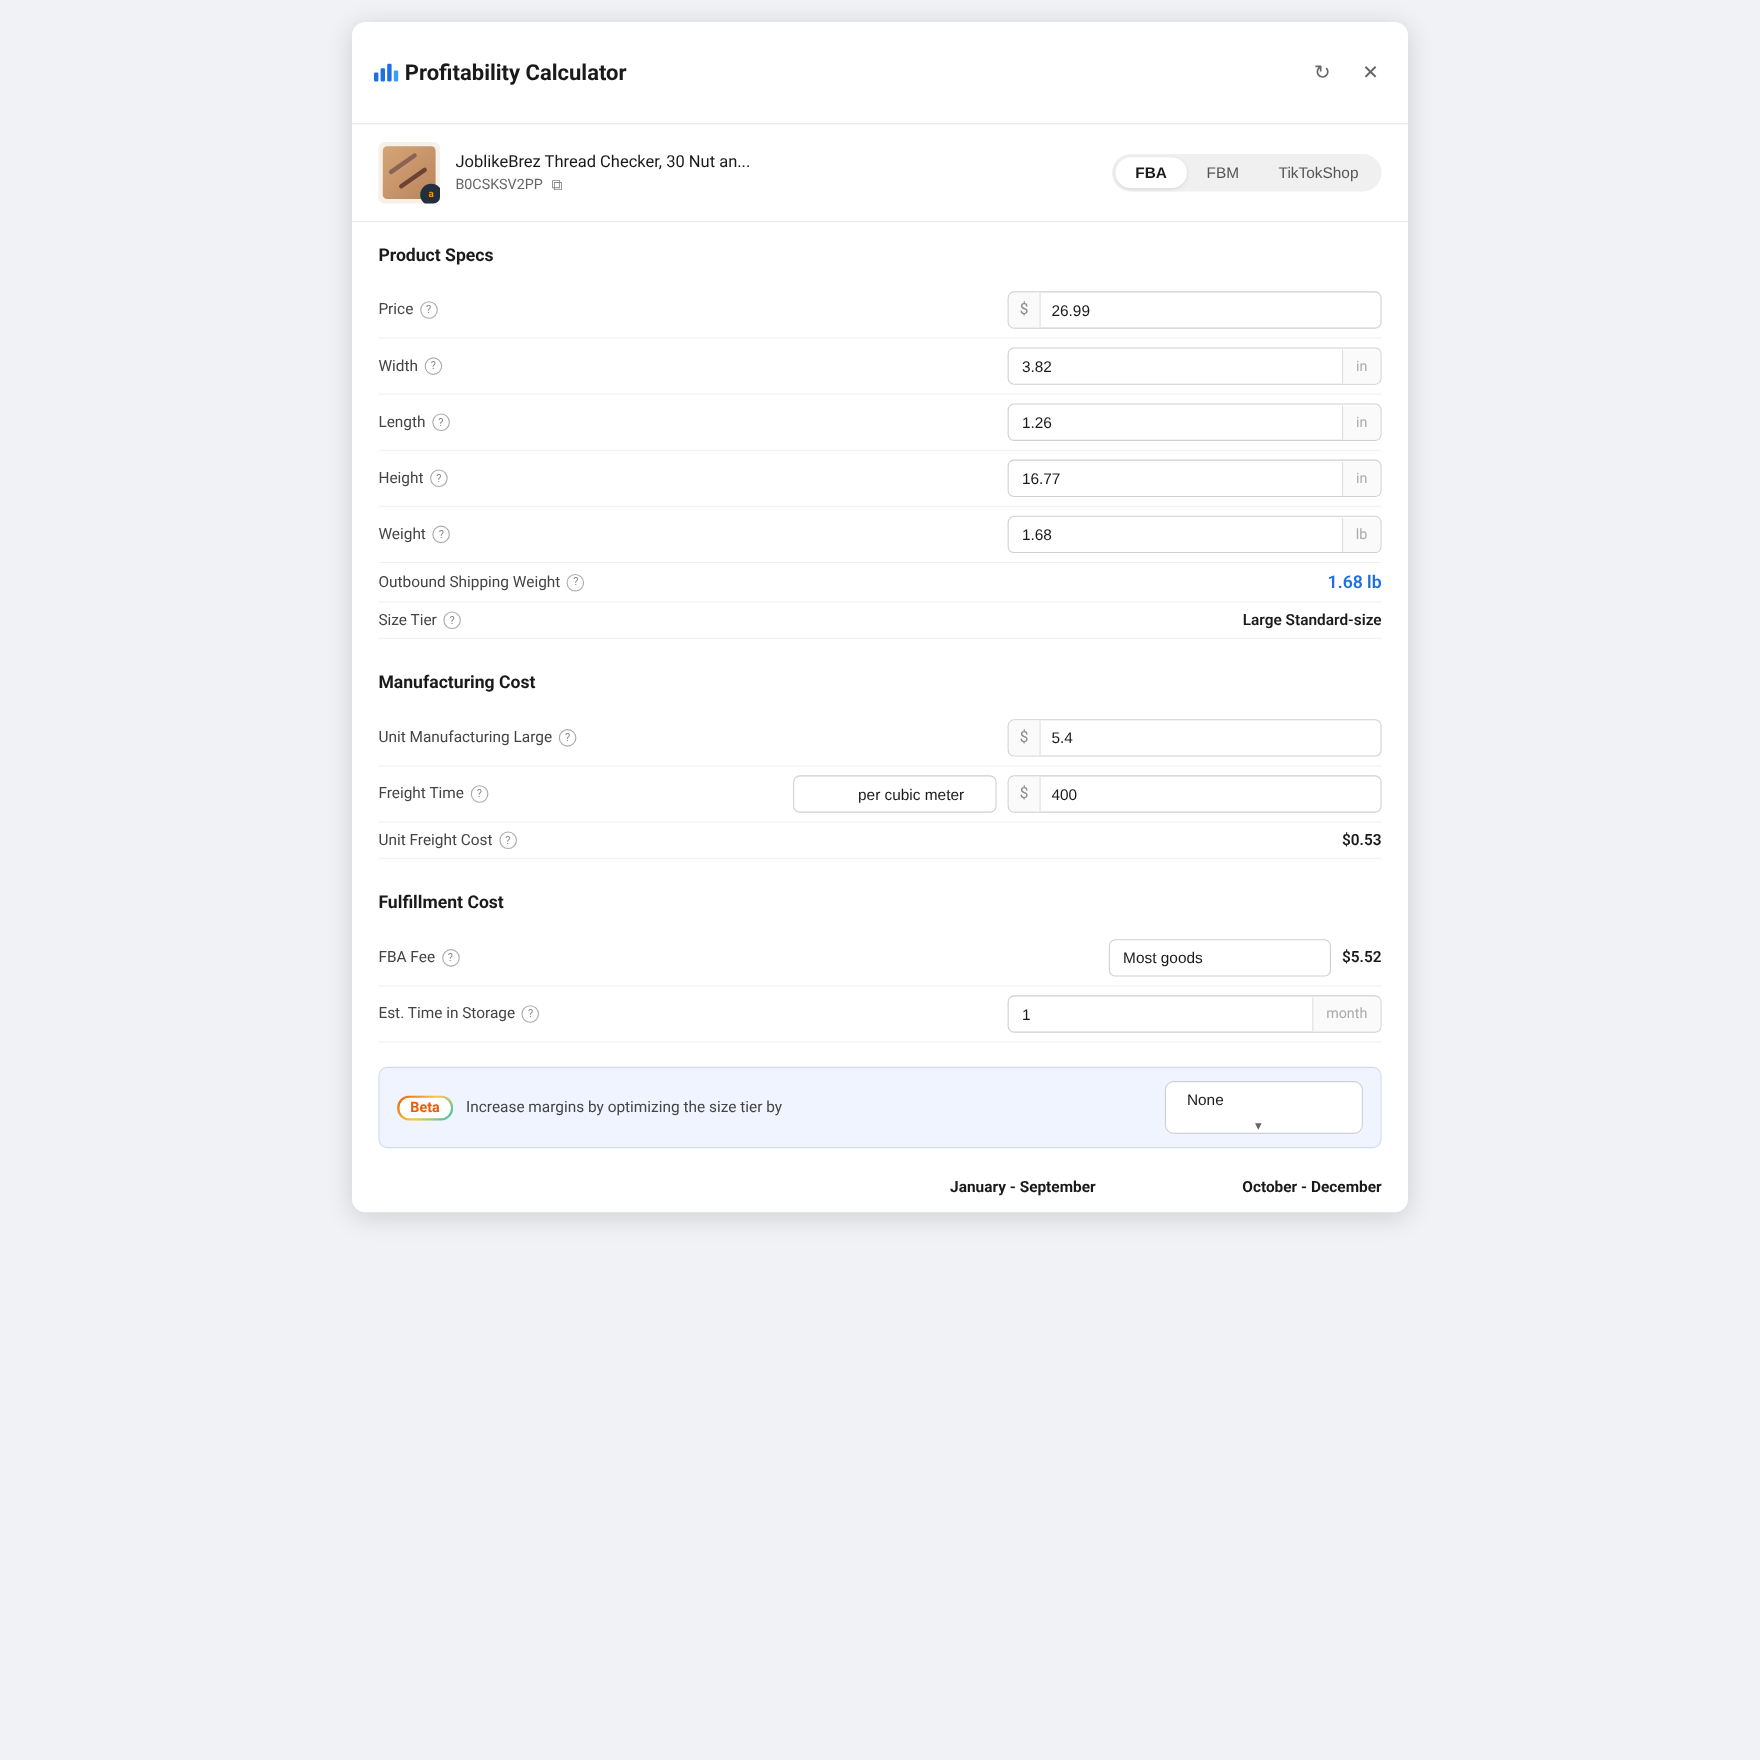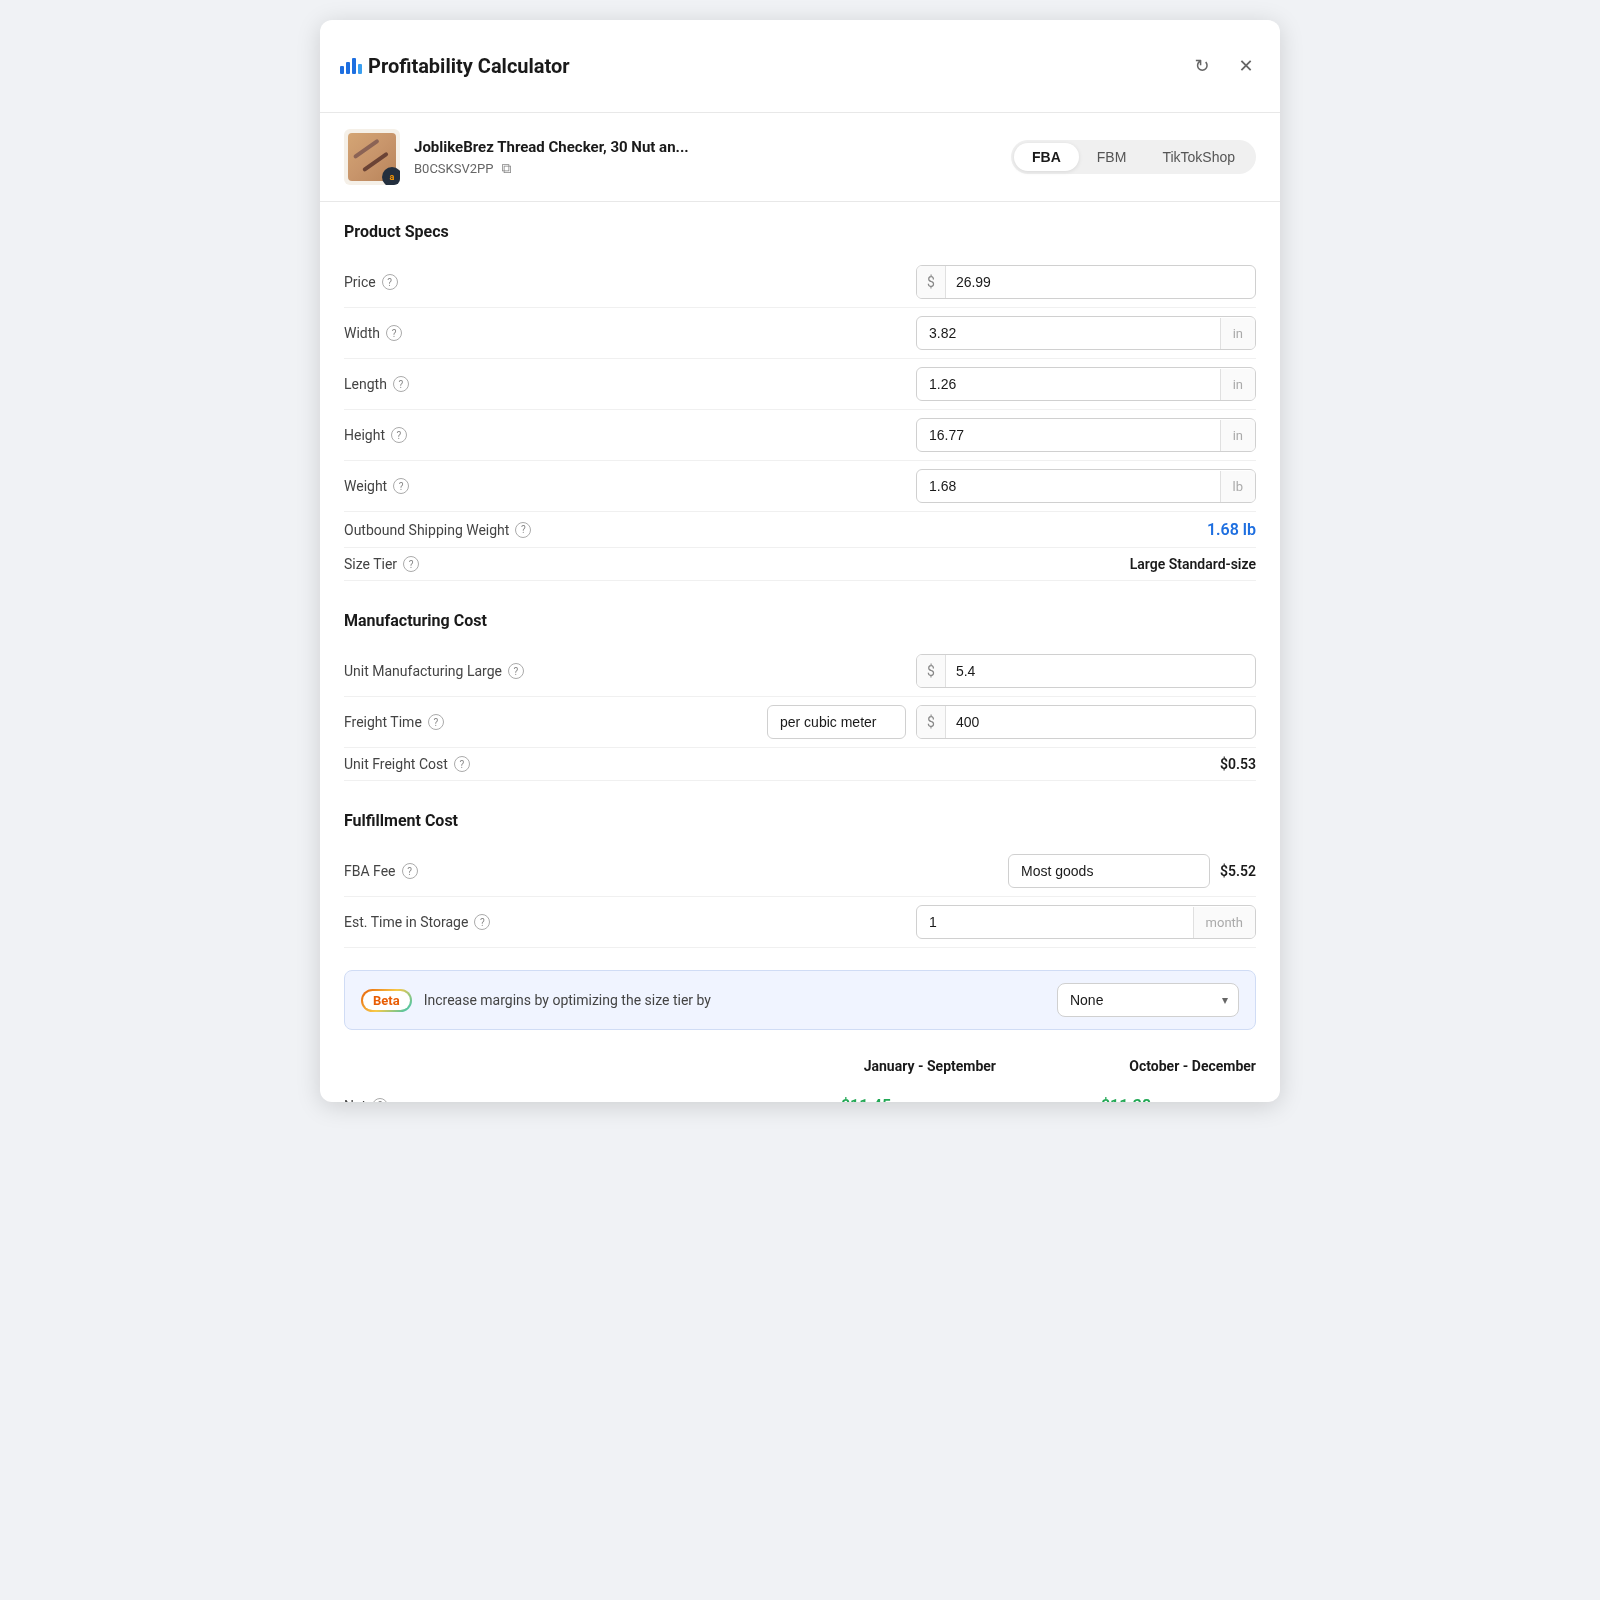--- a/index.html
+++ b/index.html
@@ -112,21 +112,21 @@
       display: flex;
       align-items: center;
       justify-content: center;
       font-size: 9px;
       color: #ff9900;
       font-weight: bold;
     }
     .product-details {}
     .product-name {
       font-size: 15px;
-      font-weight: 700;
+      font-weight: 400;
       color: #1a1a1a;
       margin-bottom: 4px;
     }
     .product-asin-row {
       display: flex;
       align-items: center;
       gap: 8px;
     }
     .product-asin {
       font-size: 13px;
@@ -249,20 +249,21 @@
       align-items: center;
       gap: 10px;
     }
     .freight-select-wrap {
       display: flex;
       align-items: center;
       border: 1px solid #d0d0d0;
       border-radius: 6px;
       overflow: hidden;
       background: #fff;
+      padding-left: 46px;
     }
     .freight-select {
       border: none;
       padding: 8px 12px;
       font-size: 14px;
       color: #1a1a1a;
       outline: none;
       background: transparent;
       appearance: none;
       cursor: pointer;
@@ -328,20 +329,21 @@
       flex: 1;
     }
     .none-select-wrap {
       display: flex;
       align-items: center;
       border: 1px solid #d0d0d0;
       border-radius: 8px;
       overflow: hidden;
       background: #fff;
       min-width: 180px;
+      flex-direction: column;
     }
     .none-select {
       border: none;
       padding: 8px 12px;
       font-size: 14px;
       color: #1a1a1a;
       outline: none;
       background: transparent;
       appearance: none;
       cursor: pointer;

